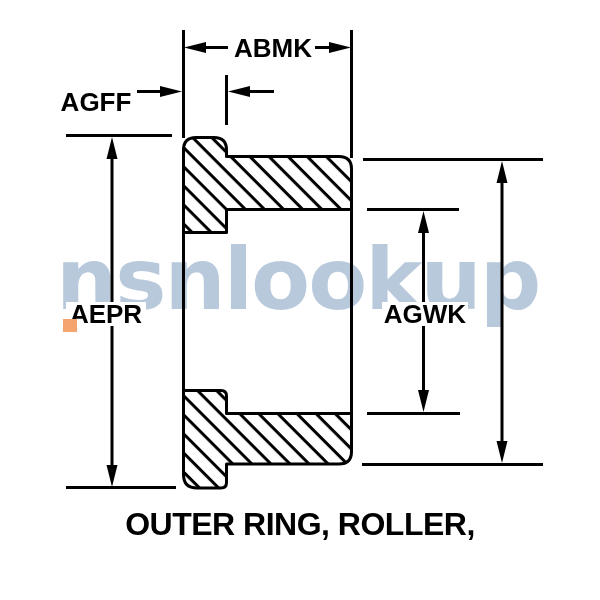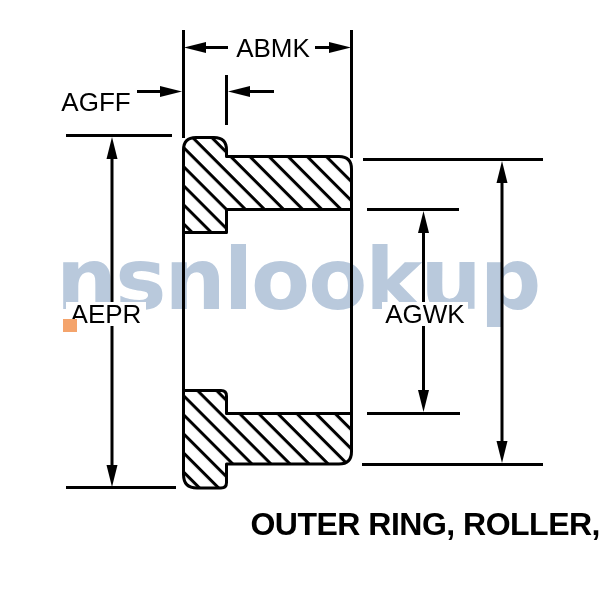--- a/index.html
+++ b/index.html
@@ -39,38 +39,38 @@
     z-index:4;
   }
   svg.drawing{
     position:absolute;left:0;top:0;z-index:2;
   }
   .dim-label{
     position:absolute;
     z-index:3;
     background:var(--bg);
     color:var(--label-text);
-    font-weight:normal;
+    font-weight:bold;
     font-size:26px;
     line-height:24px;
     height:24px;
     text-align:center;
     white-space:nowrap;
     padding:0 1px;
   }
   .lbl-abmk{left:231px;top:36px;width:82px;}
   .lbl-agff{left:57px;top:90px;width:76px;}
   .lbl-aepr{left:60px;top:302px;width:78px;margin-left:6px;}
   .lbl-agwk{left:382px;top:302px;width:84px;}
   .lbl-agwl{left:460px;top:265px;width:86px;}
   .figure-title{
     position:absolute;
     left:0;right:0;top:506px;
     z-index:3;
-    text-align:right;
+    text-align:center;
     color:var(--label-text);
     font-weight:bold;
     font-size:32px;
     line-height:37px;
     letter-spacing:-0.5px;
     white-space:nowrap;
   }
 </style>
 </head>
 <body>

